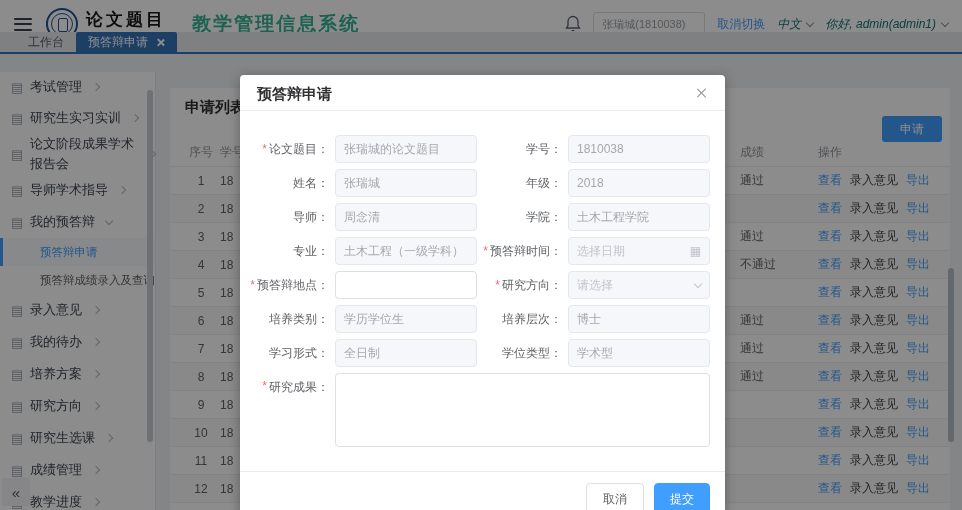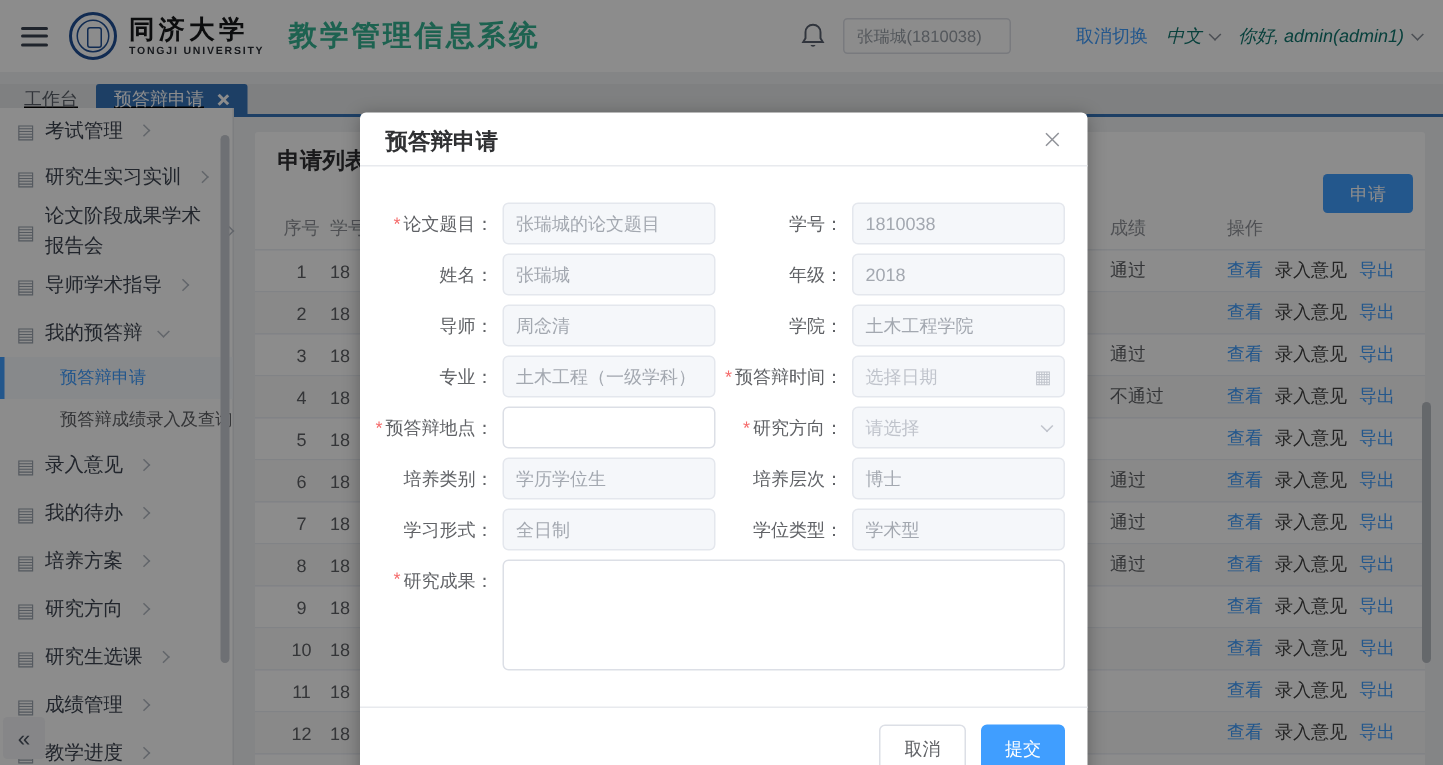--- a/index.html
+++ b/index.html
@@ -15,29 +15,29 @@
   .logo-circle::before { content:""; position:absolute; inset:3px; border-radius:50%; border:1px solid #1f4f95; }
   .logo-circle::after { content:""; position:absolute; left:10px; top:8px; width:8px; height:12px; border:1.5px solid #1f4f95; border-radius:2px; }
   .uni-names { display:flex; flex-direction:column; line-height:1; margin-right:16px; }
   .uni-cn { font-family:"Liberation Serif","DejaVu Serif",serif; font-size:17px; font-weight:bold; color:#17181a; letter-spacing:3px; }
   .uni-en { font-size:7px; color:#2b2f36; letter-spacing:1.2px; margin-top:3px; font-weight:bold; }
   .app-title { font-size:19px; font-weight:bold; color:var(--brand-teal,#35b392); letter-spacing:2px; }
   .header-right { margin-left:auto; display:flex; align-items:center; gap:12px; }
   .bell { width:16px; height:18px; position:relative; cursor:pointer; }
   .bell svg { display:block; }
   .user-switch-input { width:112px; height:24px; border:1px solid #dcdfe6; border-radius:3px; background:#fff; color:#9aa0a8; font-size:11px; padding:0 8px; outline:none; font-family:inherit; }
-  .cancel-switch { font-size:12px; color:var(--primary,#409eff); cursor:pointer; white-space:nowrap;margin-left:31px; }
+  .cancel-switch { font-size:12px; color:var(--primary,#409eff); cursor:pointer; white-space:nowrap; }
   .lang, .greet { font-size:12px; color:#0f766e; display:flex; align-items:center; gap:6px; cursor:pointer; white-space:nowrap;font-style:italic; }
   .chev { display:inline-block; width:6px; height:6px; border-right:1.4px solid currentColor; border-bottom:1.4px solid currentColor; }
   .chev.right { transform:rotate(-45deg); }
   .chev.down  { transform:rotate(45deg); margin-top:-3px; }
   .hdr-chev { color:#8a9099; }
 
   
-  .tabbar { position:absolute; top:56px; left:0; right:0; height:22px; background:#e7e9ec; border-bottom:2px solid var(--tab-blue,#3573b9); display:flex; align-items:flex-end; padding-left:4px; z-index:1;text-decoration:underline; }
+  .tabbar { position:absolute; top:32px; left:0; right:0; height:22px; background:#e7e9ec; border-bottom:2px solid var(--tab-blue,#3573b9); display:flex; align-items:flex-end; padding-left:16px; z-index:1; }
   .tab { height:20px; display:flex; align-items:center; gap:8px; padding:0 12px; font-size:12px; color:#5a6068; cursor:pointer; border-radius:2px 2px 0 0; }
   .tab.active { background:var(--tab-blue,#3573b9); color:#fff; }
   .tab-x { position:relative; width:9px; height:9px; display:inline-block; }
   .tab-x::before,.tab-x::after { content:""; position:absolute; left:4px; top:0; width:1.5px; height:9px; background:#fff; }
   .tab-x::before { transform:rotate(45deg); } .tab-x::after { transform:rotate(-45deg); }
 
   
   .sidebar { position:absolute; top:72px; left:0; bottom:0; width:156px; background:#fff; border-right:1px solid #e3e6ea; z-index:1; }
   .menu { padding-top:0; }
   .menu-item { position:relative; height:32px; display:flex; align-items:center; padding-left:11px; cursor:pointer; color:#3d4450; }
@@ -100,21 +100,21 @@
 <div class="page">
 
   <div class="app-header">
     <div class="hamburger">
         <i></i>
         <i></i>
         <i></i>
       </div>
     <div class="logo-circle"></div>
     <div class="uni-names">
-      <span class="uni-cn">同济大学</span>
+      <span class="uni-cn">论文题目</span>
       <span class="uni-en">TONGJI UNIVERSITY</span>
     </div>
     <div class="app-title">教学管理信息系统</div>
     <div class="header-right">
       <span class="bell">
         <svg width="16" height="18" viewBox="0 0 16 18">
             <path d="M8 1.5c-2.9 0-5 2.2-5 5v4L1.5 13h13L13 10.5v-4c0-2.8-2.1-5-5-5z" fill="none" stroke="#5a6270" stroke-width="1.3"></path>
             <path d="M6.3 15a1.8 1.8 0 0 0 3.4 0z" fill="#5a6270"></path>
           </svg>
       </span>

